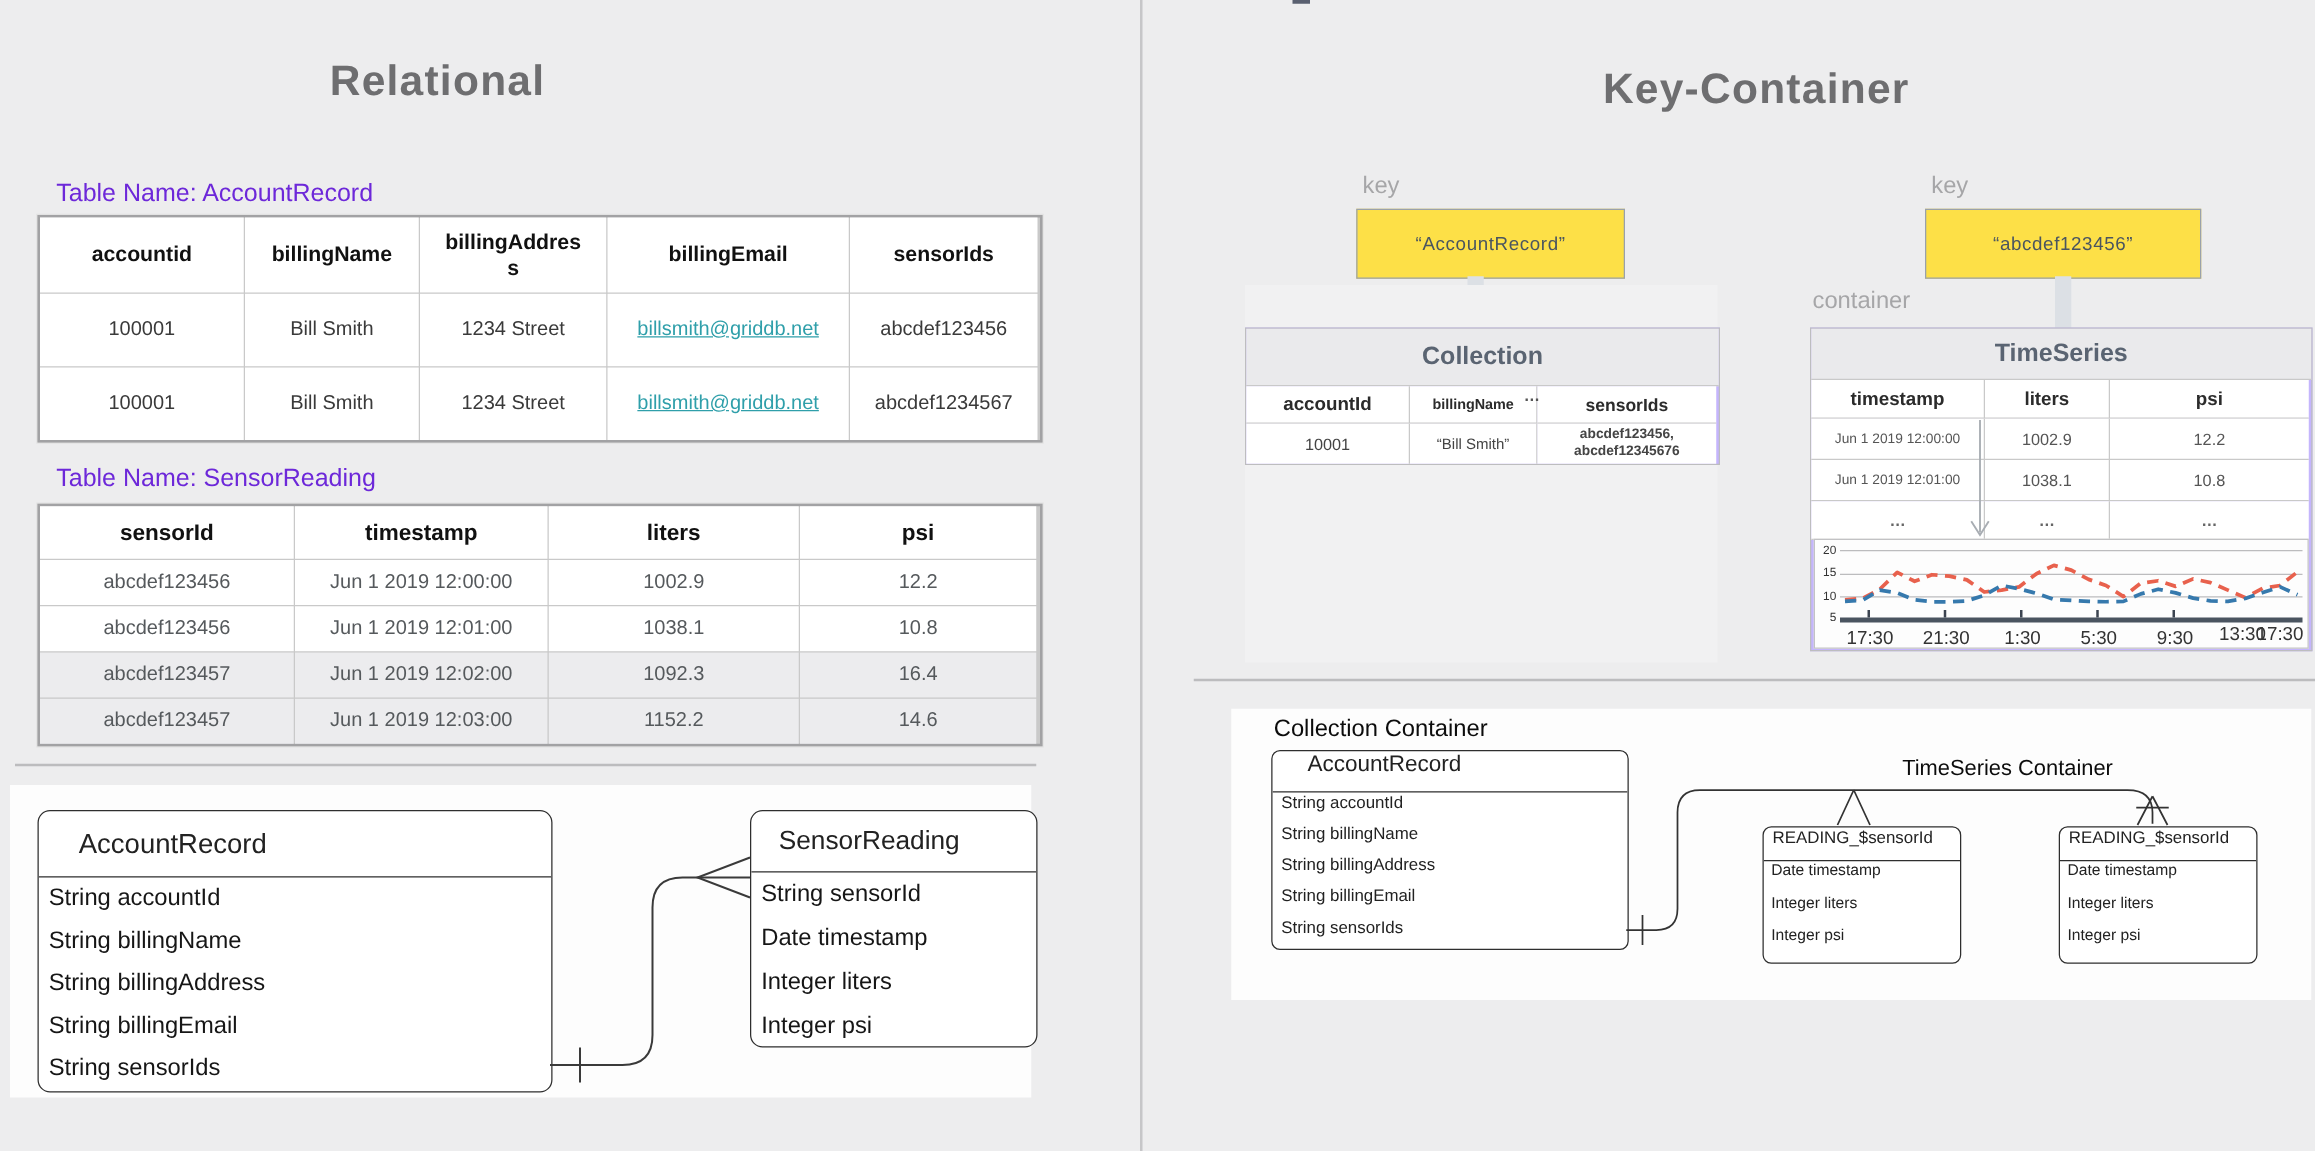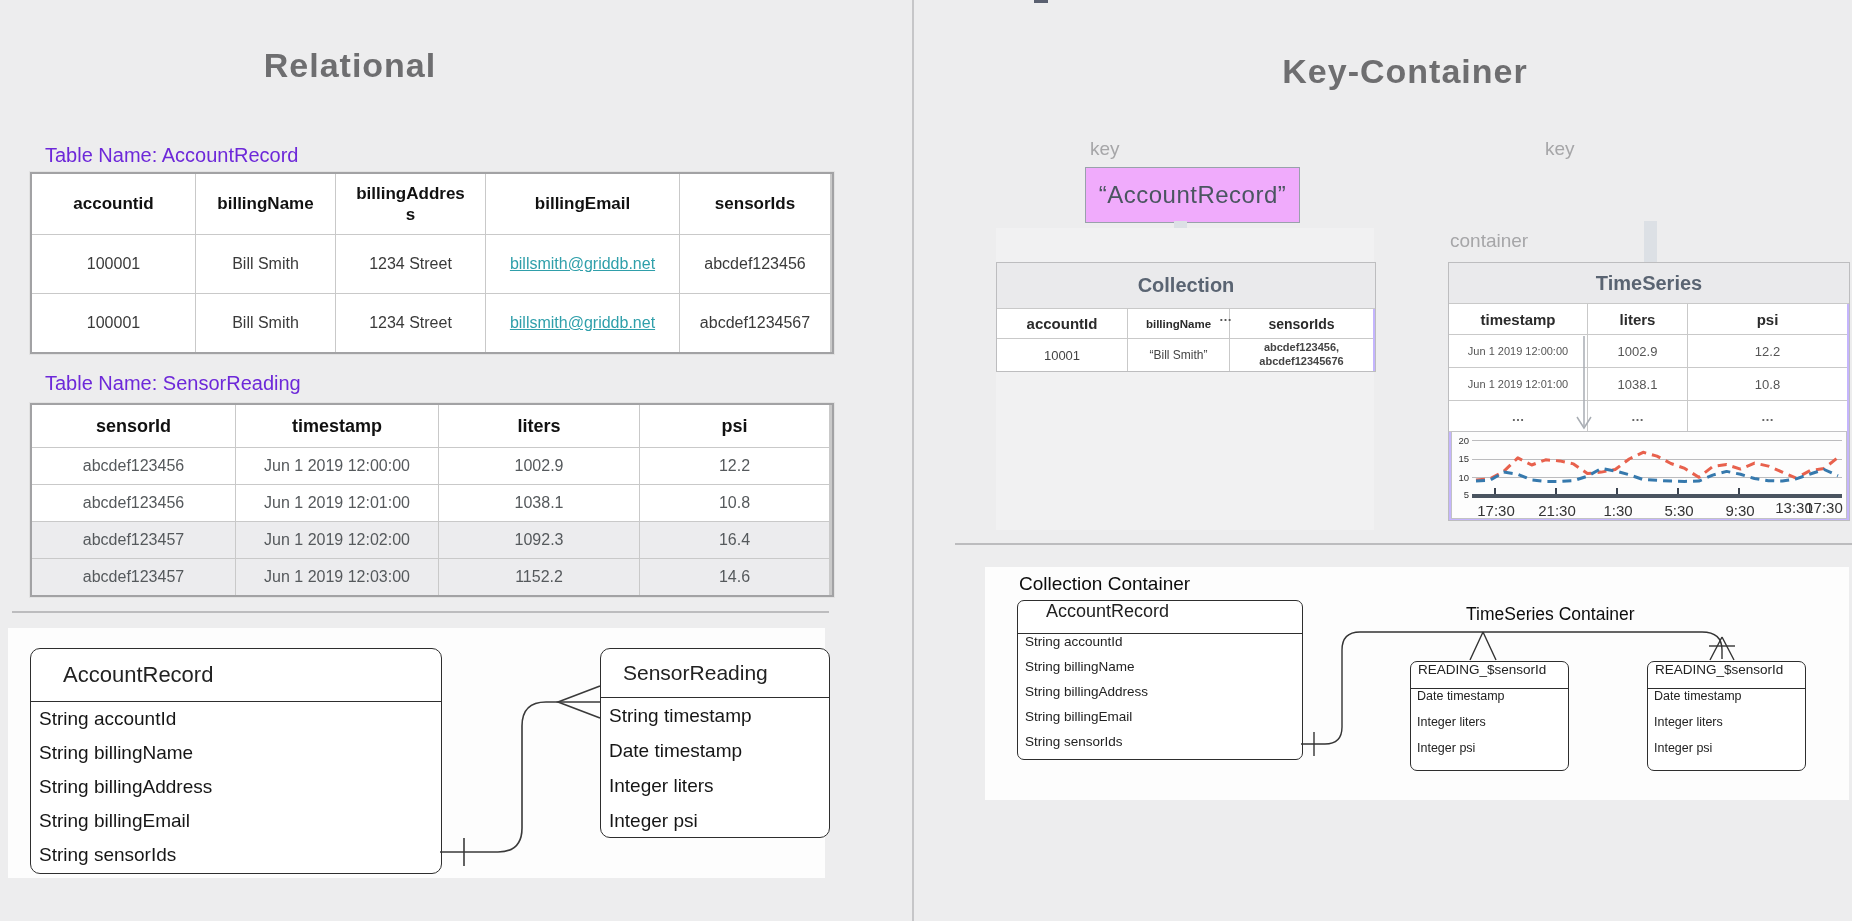--- a/index.html
+++ b/index.html
@@ -20,22 +20,22 @@
   
   .hdiv{height:2px;background:#bcbcbe;}
   .vdiv{width:2px;background:#c6c6c8;}
   
   .entity{background:#fff;border:1.6px solid #2e2e2e;border-radius:10px;overflow:hidden;}
   .entity .etitle{border-bottom:1.6px solid #2e2e2e;display:flex;align-items:center;}
   .entity .efield{display:flex;align-items:center;color:#161616;}
   .white-panel{background:#fdfdfd;}
   
   .kc-label{font-size:19px;color:#a6a6a8;}
-  .key-box{background:#f0abfc;border:1.5px solid #99a1ab;display:flex;align-items:center;justify-content:center;
-           font-size:24px;color:#4a5560;letter-spacing:.5px;}
+  .key-box{background:#fde047;border:1.5px solid #99a1ab;display:flex;align-items:center;justify-content:center;
+           font-size:15px;color:#4a5560;letter-spacing:.5px;}
   .strip{background:#dce0e5;}
   .kc-table{background:#c4b5fd;border:1px solid #bdbdbf;}
   .kc-head{background:#eaeaec;display:flex;align-items:center;justify-content:center;
            font-weight:bold;font-size:20px;color:#5a6472;border-bottom:1px solid #c9c9c9;}
   .kc-cell{display:flex;align-items:center;justify-content:center;text-align:center;background:#fff;
            border-right:1px solid #c9c9c9;border-bottom:1px solid #c9c9c9;}
   .kc-cell.last{border-right:none;}
   .kc-colhdr{font-weight:bold;color:#2b2b2b;}
   .small-entity{background:#fff;border:1.3px solid #2e2e2e;border-radius:7px;overflow:hidden;}
   .small-entity .etitle{border-bottom:1.3px solid #2e2e2e;}
@@ -121,21 +121,21 @@
     <div class="etitle" style="height:52px;padding-left:32px;font-size:22px;">AccountRecord</div>
     <div class="efield" style="height:34px;padding-left:8px;font-size:19px;">String accountId</div>
     <div class="efield" style="height:34px;padding-left:8px;font-size:19px;">String billingName</div>
     <div class="efield" style="height:34px;padding-left:8px;font-size:19px;">String billingAddress</div>
     <div class="efield" style="height:34px;padding-left:8px;font-size:19px;">String billingEmail</div>
     <div class="efield" style="height:34px;padding-left:8px;font-size:19px;">String sensorIds</div>
   </div>
 
   <div class="abs entity" style="left:600px;top:648px;width:228px;height:188px;">
     <div class="etitle" style="height:48px;padding-left:22px;font-size:21px;">SensorReading</div>
-    <div class="efield" style="height:35px;padding-left:8px;font-size:19px;">String timestamp</div>
+    <div class="efield" style="height:35px;padding-left:8px;font-size:19px;">String sensorId</div>
     <div class="efield" style="height:35px;padding-left:8px;font-size:19px;">Date timestamp</div>
     <div class="efield" style="height:35px;padding-left:8px;font-size:19px;">Integer liters</div>
     <div class="efield" style="height:35px;padding-left:8px;font-size:19px;">Integer psi</div>
   </div>
 
   <div class="abs vdiv" style="left:912px;top:0;height:921px;"></div>
 
   <div class="abs section-title" style="left:1200px;top:52px;width:410px;text-align:center;">Key-Container</div>
 
   <div class="abs kc-label" style="left:1090px;top:138px;">key</div>
@@ -152,20 +152,21 @@
       <div class="kc-cell kc-colhdr" style="font-size:11.5px;">billingName</div>
       <div class="kc-cell kc-colhdr last" style="font-size:14px;">sensorIds</div>
       <div class="kc-cell" style="font-size:13px;color:#444;border-bottom:none;">10001</div>
       <div class="kc-cell" style="font-size:12px;color:#444;border-bottom:none;">“Bill Smith”</div>
       <div class="kc-cell last" style="font-size:11px;color:#444;line-height:1.25;padding:0 6px;border-bottom:none;font-weight:bold;">abcdef123456, abcdef12345676</div>
     </div>
     <div class="abs" style="left:222px;top:46px;font-size:13px;font-weight:bold;color:#555;">…</div>
   </div>
 
   <div class="abs kc-label" style="left:1545px;top:138px;">key</div>
+  <div class="abs key-box" style="left:1540px;top:167px;width:219px;height:54px;">“abcdef123456”</div>
   <div class="abs strip" style="left:1644px;top:221px;width:13px;height:42px;"></div>
   <div class="abs kc-label" style="left:1450px;top:230px;">container</div>
 
   <div class="abs kc-table" style="left:1448px;top:262px;width:400px;height:257px;">
     <div class="kc-head" style="height:40px;">TimeSeries</div>
     <div style="display:grid;grid-template-columns:139px 100px 159px;grid-template-rows:31px 33px 33px 31px;">
       <div class="kc-cell kc-colhdr" style="font-size:15px;">timestamp</div>
       <div class="kc-cell kc-colhdr" style="font-size:15px;">liters</div>
       <div class="kc-cell kc-colhdr last" style="font-size:15px;">psi</div>
 
@@ -223,21 +224,21 @@
 
   <div class="abs small-entity" style="left:1017px;top:600px;width:284px;height:158px;">
     <div class="etitle" style="height:32px;padding-left:28px;font-size:18px;">AccountRecord</div>
     <div class="efield" style="height:25px;padding-left:7px;font-size:13.5px;">String accountId</div>
     <div class="efield" style="height:25px;padding-left:7px;font-size:13.5px;">String billingName</div>
     <div class="efield" style="height:25px;padding-left:7px;font-size:13.5px;">String billingAddress</div>
     <div class="efield" style="height:25px;padding-left:7px;font-size:13.5px;">String billingEmail</div>
     <div class="efield" style="height:25px;padding-left:7px;font-size:13.5px;">String sensorIds</div>
   </div>
 
-  <div class="abs" style="left:1466px;top:604px;width:280px;text-align:left;font-size:17.5px;color:#0c0c0c;">TimeSeries Container</div>
+  <div class="abs" style="left:1466px;top:604px;width:280px;text-align:center;font-size:17.5px;color:#0c0c0c;">TimeSeries Container</div>
 
   <div class="abs small-entity" style="left:1410px;top:661px;width:157px;height:108px;">
     <div class="etitle" style="height:26px;padding-left:7px;font-size:13.5px;">READING_$sensorId</div>
     <div class="efield" style="height:26px;padding-left:6px;font-size:12.5px;">Date timestamp</div>
     <div class="efield" style="height:26px;padding-left:6px;font-size:12.5px;">Integer liters</div>
     <div class="efield" style="height:26px;padding-left:6px;font-size:12.5px;">Integer psi</div>
   </div>
 
   <div class="abs small-entity" style="left:1647px;top:661px;width:157px;height:108px;">
     <div class="etitle" style="height:26px;padding-left:7px;font-size:13.5px;">READING_$sensorId</div>

